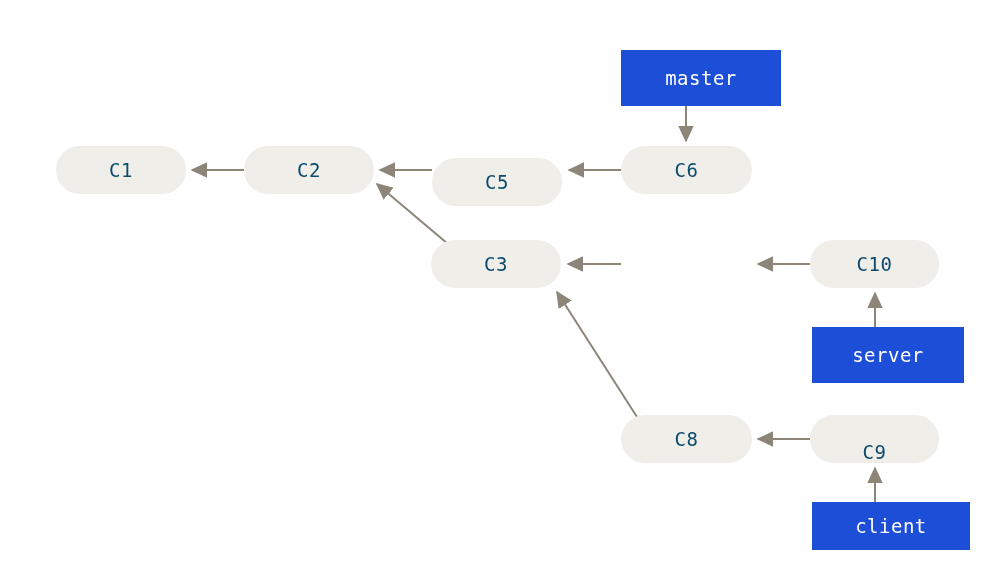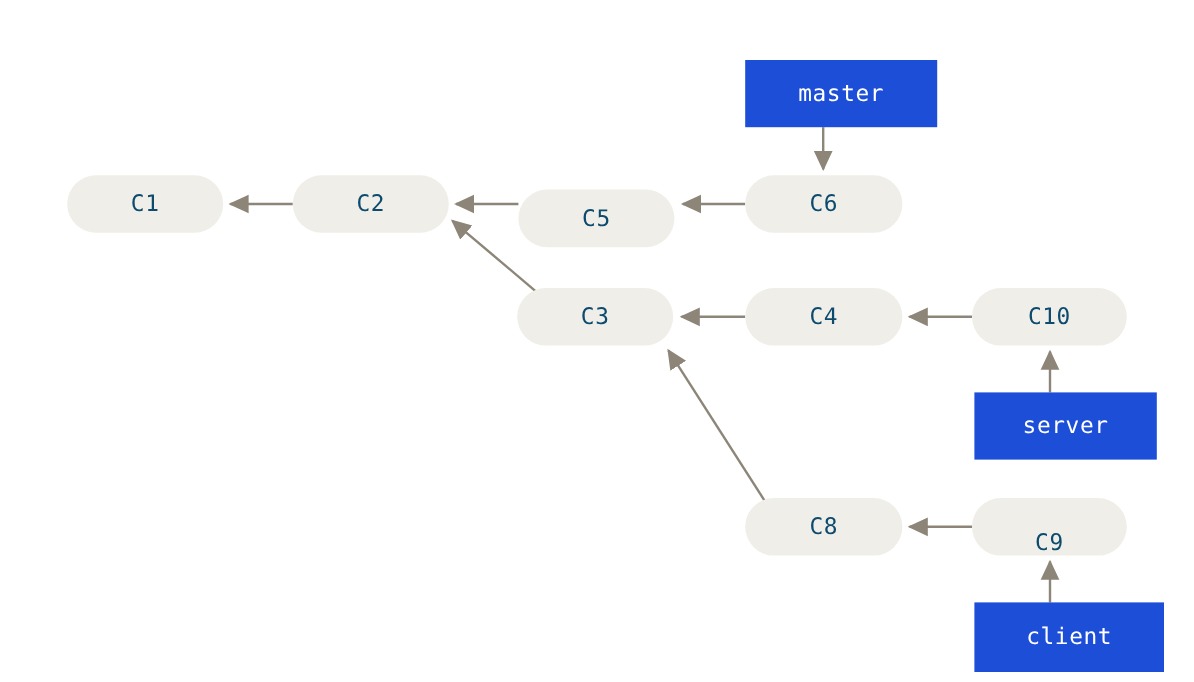--- a/index.html
+++ b/index.html
@@ -101,23 +101,20 @@
   </div>
 
   <div class="commit-node" style="left:621px; top:146px; width:131px; height:48px;">
     <span>C6</span>
   </div>
 
   <div class="commit-node" style="left:431px; top:240px; width:130px; height:48px;justify-content:center;">
     <span>C3</span>
   </div>
 
-  <div class="commit-node" style="left:621px; top:240px; width:131px; height:48px;">
-    <span>C4</span>
-  </div>
 
   <div class="commit-node" style="left:810px; top:240px; width:129px; height:48px;">
     <span>C10</span>
   </div>
 
   <div class="commit-node" style="left:621px; top:415px; width:131px; height:48px;">
     <span>C8</span>
   </div>
 
   <div class="commit-node" style="left:810px; top:415px; width:129px; height:48px;align-items:flex-end;">
@@ -125,17 +122,17 @@
   </div>
 
   <div class="branch-label" style="left:621px; top:50px; width:160px; height:56px;">
     <span>master</span>
   </div>
 
   <div class="branch-label" style="left:812px; top:327px; width:152px; height:56px;">
     <span>server</span>
   </div>
 
-  <div class="branch-label" style="left:812px; top:502px; width:158px; height:58px;">
+  <div class="branch-label" style="left:812px; top:502px; width:158px; height:48px;">
     <span>client</span>
   </div>
 
 </div>
 
 </body></html>

